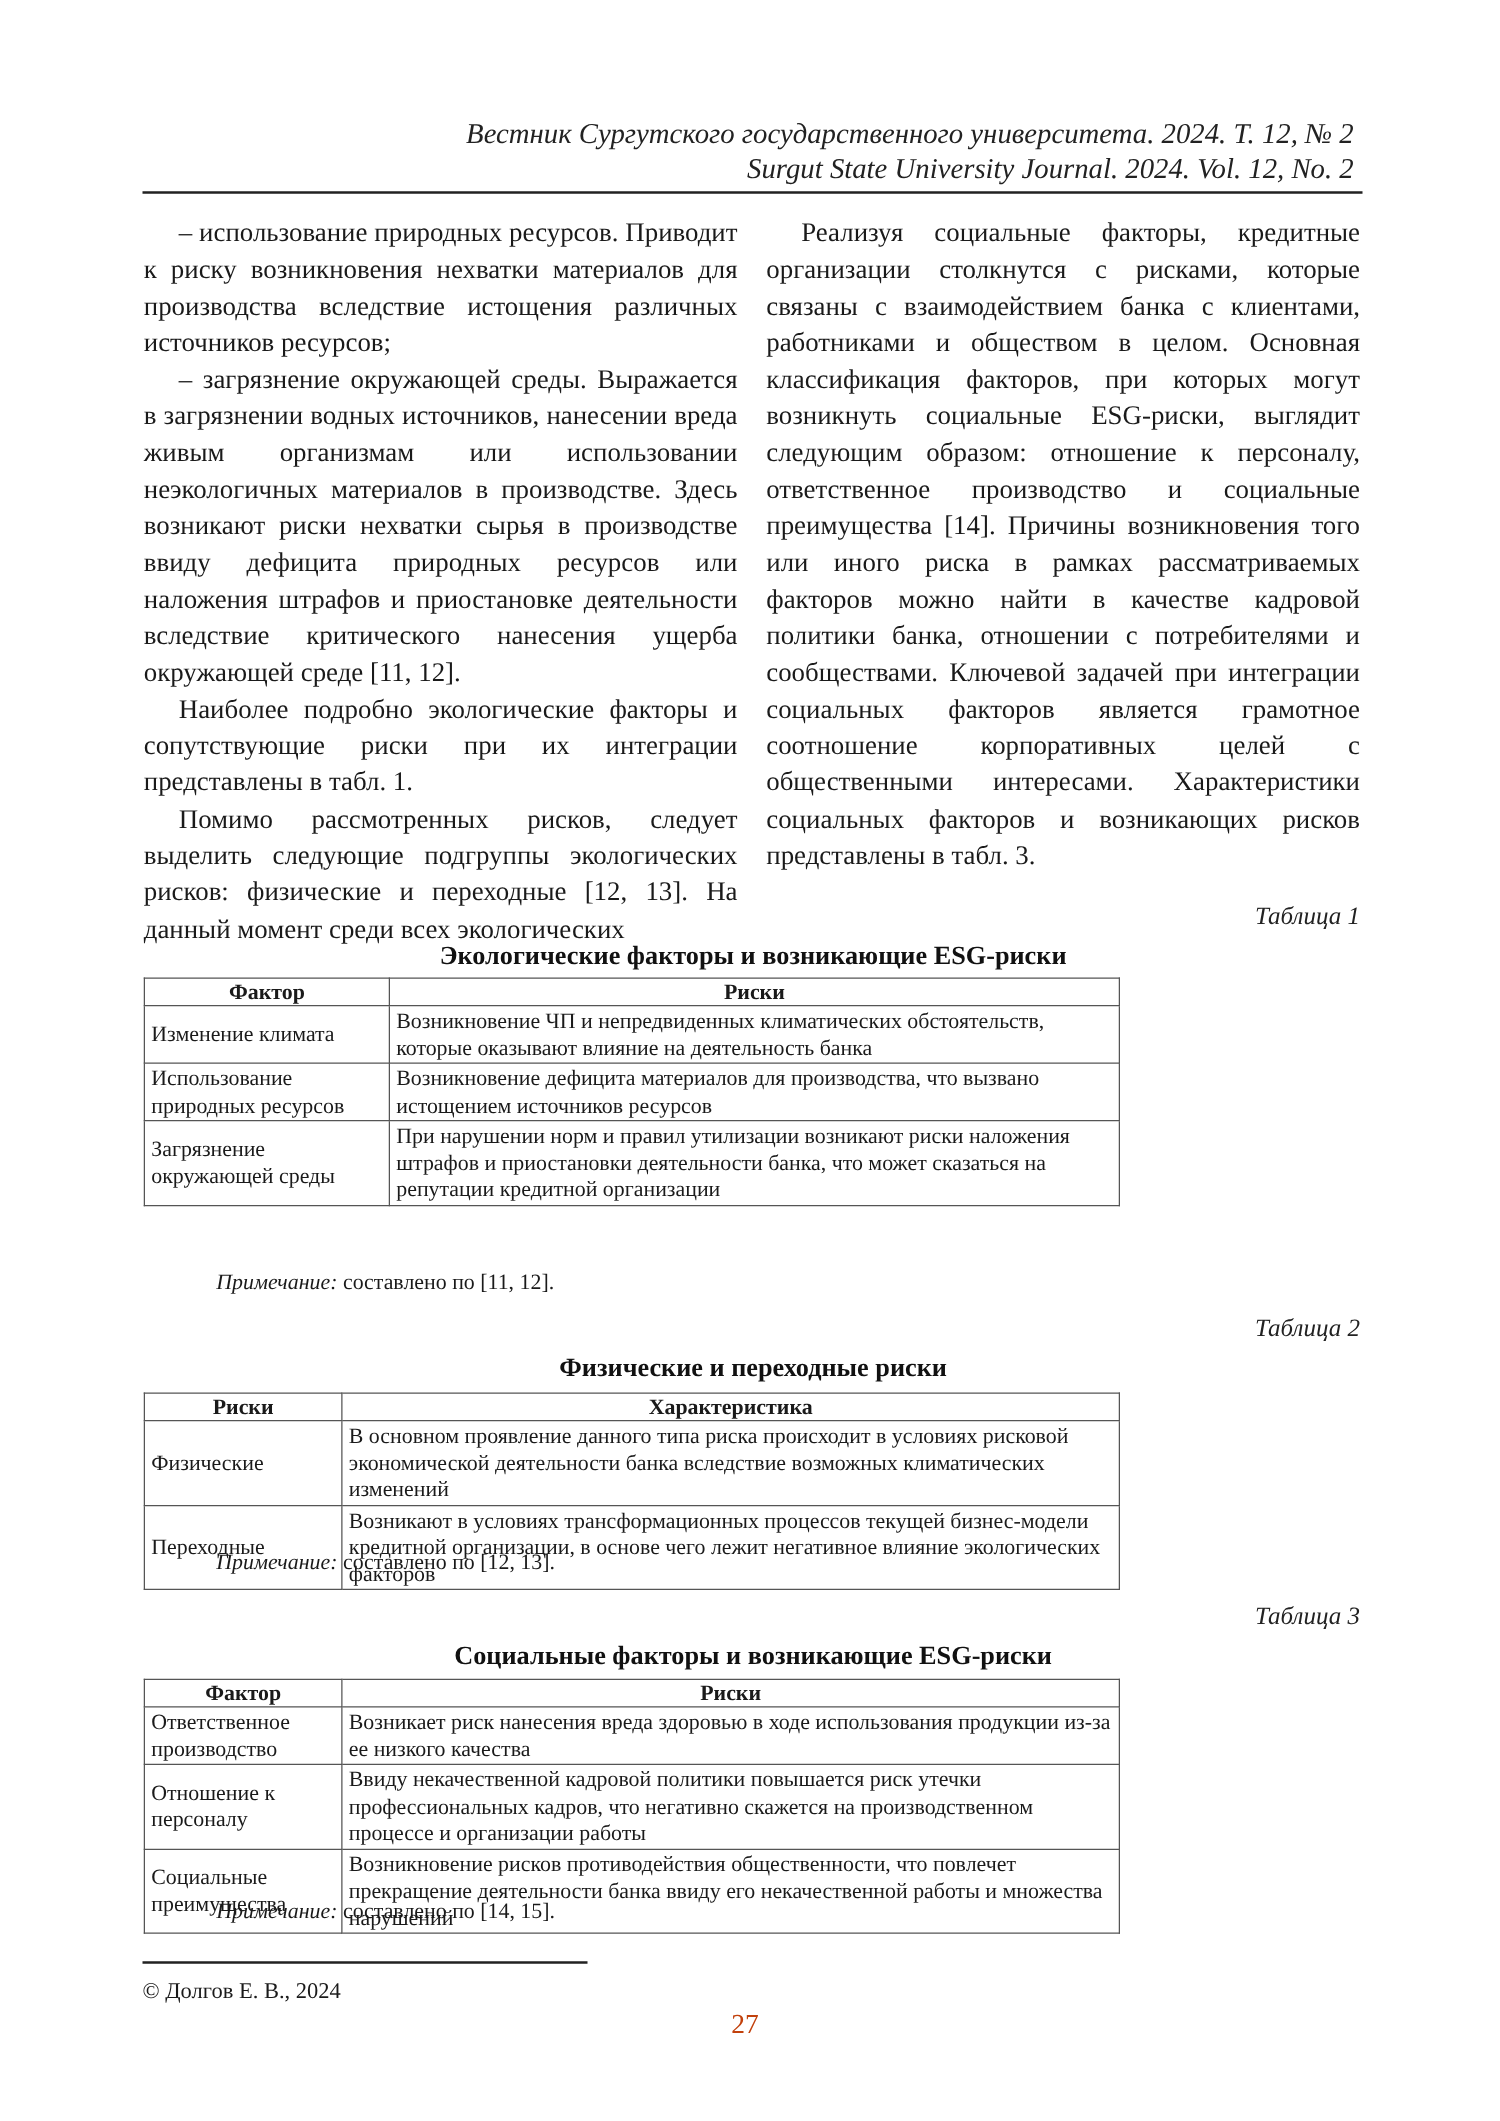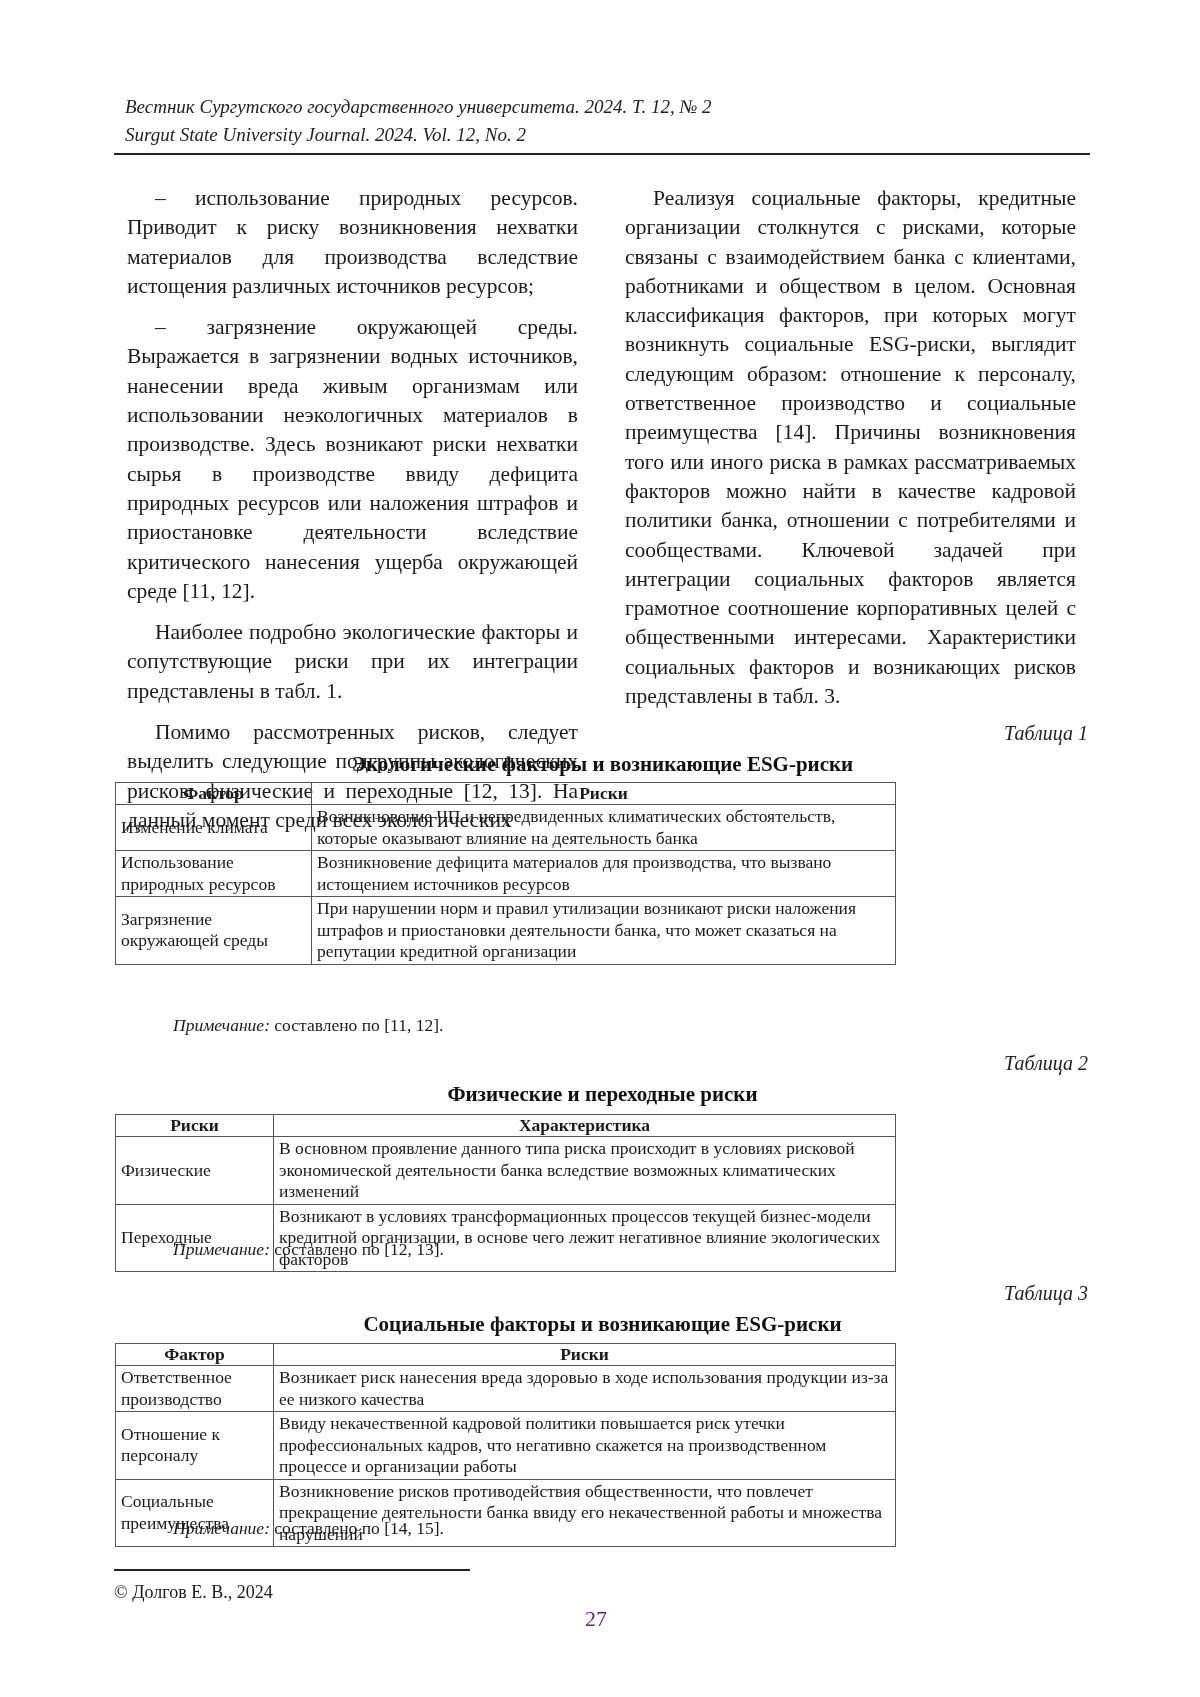--- a/index.html
+++ b/index.html
@@ -1,37 +1,37 @@
 <!DOCTYPE html>
 <html><head>
 <meta charset="utf-8">
 <style>
   html, body { margin: 0; padding: 0; background: #ffffff; }
   body { width: 1200px; height: 1697px; position: relative; overflow: hidden;
          font-family: "Liberation Serif", "DejaVu Serif", serif; color: #1a1a1a; }
-  .header { position: absolute; left: 125px; top: 93px; width: 975px; text-align: left;
-            font-style: italic; font-size: 19px; line-height: 28px; color: #222; }
+  .header { position: absolute; left: 108px; top: 93px; width: 975px; text-align: right;
+            font-style: italic; font-size: 23px; line-height: 28px; color: #222; }
   .header-rule { position: absolute; left: 114px; top: 153px; width: 976px; height: 2px; background: #222; }
   .col { position: absolute; top: 172px; width: 475px; font-size: 21.5px; line-height: 29.3px;
          text-align: justify; color: #1a1a1a; }
   .col.left { left: 115px; }
   .col.right { left: 613px; }
-  .col p { margin: 12px; text-indent: 28px; text-align: justify; text-align-last: left; }
+  .col p { margin: 0; text-indent: 28px; text-align: justify; text-align-last: left; }
   .col p.noindent { text-indent: 0; }
   .tlabel { position: absolute; right: 112px; font-style: italic; font-size: 20px; color: #222; text-align: center; }
   .ttitle { position: absolute; left: 115px; width: 975px; text-align: center; font-weight: bold; font-size: 21px; color: #111; }
   table.dt { position: absolute; left: 115px; width: 781px; border-collapse: collapse;
              font-size: 17.5px; line-height: 21.5px; color: #1a1a1a; }
   table.dt th, table.dt td { border: 1.5px solid #555; padding: 1px 5px; vertical-align: middle; text-align: left; }
   table.dt th { font-weight: bold; text-align: center; padding: 0 5px; line-height: 21px; }
   .note { position: absolute; left: 173px; font-size: 17.5px; color: #1a1a1a; }
   .note i { font-style: italic; margin-top: 33px; }
   .foot-rule { position: absolute; left: 114px; top: 1569px; width: 356px; height: 2px; background: #222; }
   .copyright { position: absolute; left: 114px; top: 1582px; font-size: 18px; color: #1a1a1a; }
-  .pageno { position: absolute; left: 585px; top: 1606px; font-size: 22px; color: #701a75; }
+  .pageno { position: absolute; left: 585px; top: 1606px; font-size: 22px; color: #c2410c; }
 </style>
 </head>
 <body>
 
 <div class="header">
   <div>Вестник Сургутского государственного университета. 2024. Т. 12, № 2</div>
   <div>Surgut State University Journal. 2024. Vol. 12, No. 2</div>
 </div>
 <div class="header-rule"></div>
 

